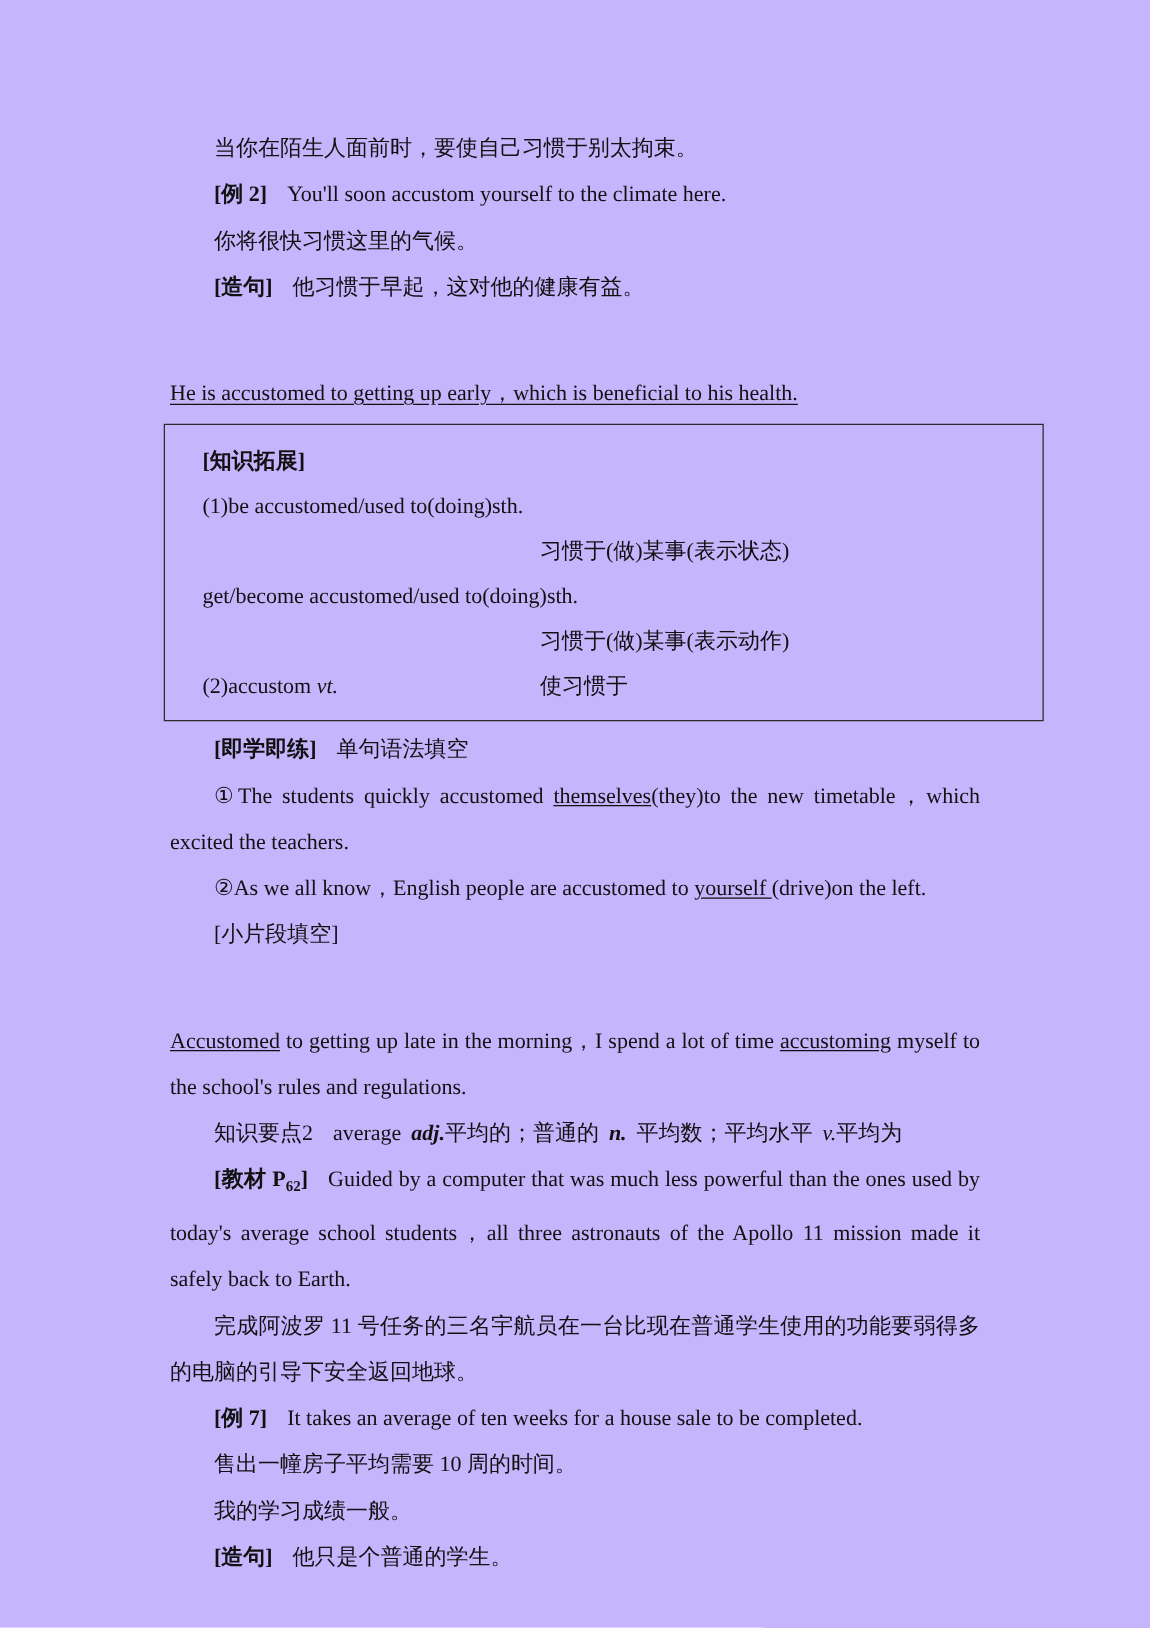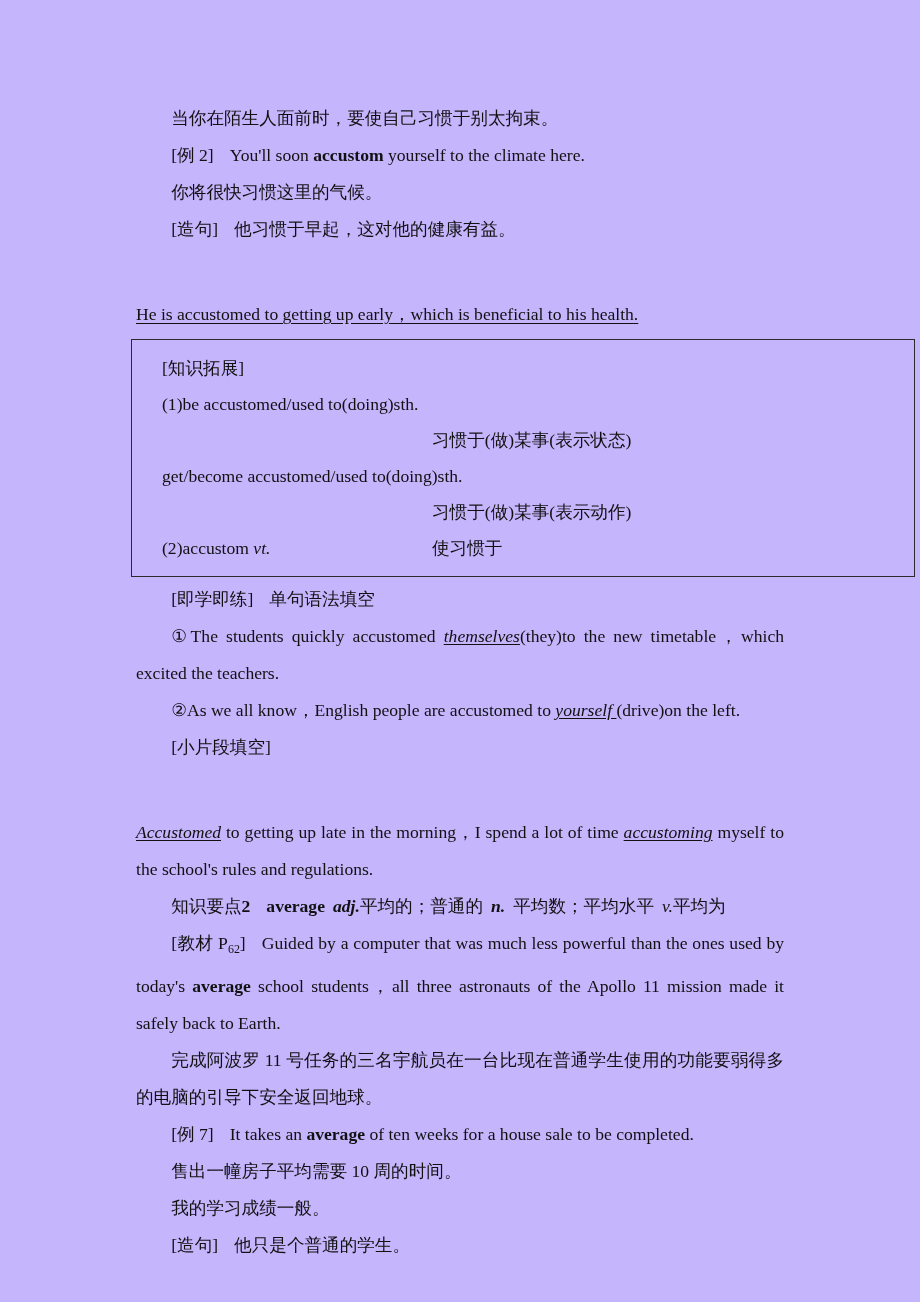--- a/index.html
+++ b/index.html
@@ -36,46 +36,45 @@
     margin: 0;
     text-align: justify;
     text-justify: inter-character;
     letter-spacing: 0;
     white-space: normal;
   }
   .line.cn { font-size: 17.6px; }
   .indent { text-indent: 2em; }
   .noindent { text-indent: 0; margin-top: 48px; }
 
-  b, .b { font-weight: bold; }
+  b, .b { font-weight: normal; }
   i, .i { font-style: italic; }
   .bi { font-weight: bold; font-style: italic; }
 
   .u {
     text-decoration: underline;
     text-underline-offset: 2px;
-    font-style: italic;
   }
   .uline {
     text-decoration: underline;
     text-underline-offset: 3px;
   }
 
-  .tag { font-weight: normal; }
+  .tag { font-weight: bold; }
   .gap { display: inline-block; width: 16px; }
   .gap-sm { display: inline-block; width: 8px; }
 
   sub { font-size: 0.68em; vertical-align: -0.3em; }
 
   
   .kbox {
     position: relative;
     border: 1.6px solid #2b2b2b;
     margin: 6px 0 0 -5px;
-    width: 784px;
+    width: 704px;
     box-sizing: border-box;
     padding: 10px 0 10px 0;
   }
   .kbox .krow {
     font-size: 17.6px;
     line-height: 36px;
     padding: 0 14px 0 30px;
     position: relative;
     white-space: nowrap;
   }

